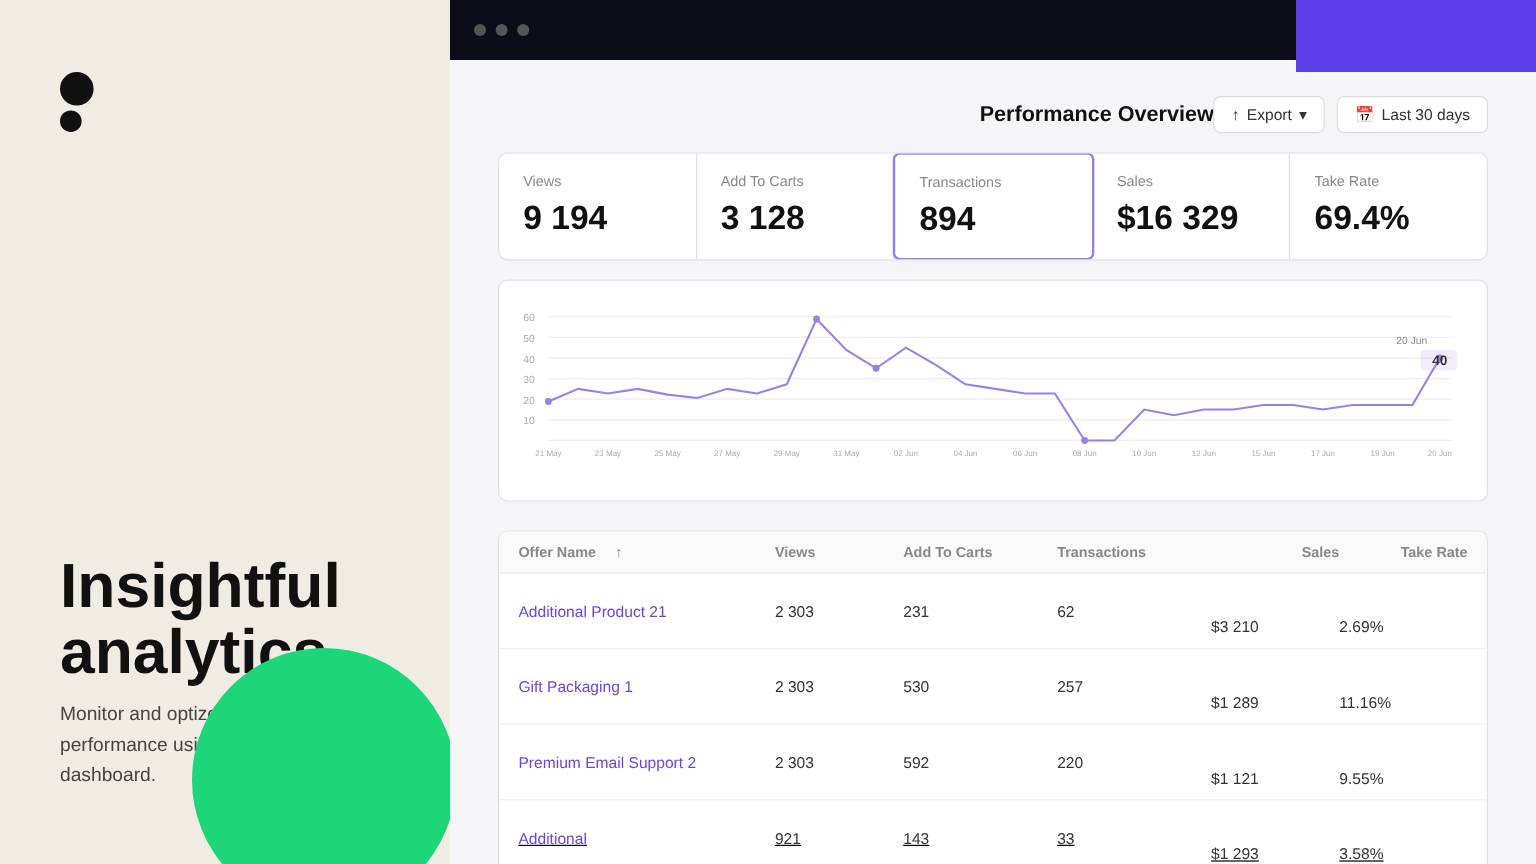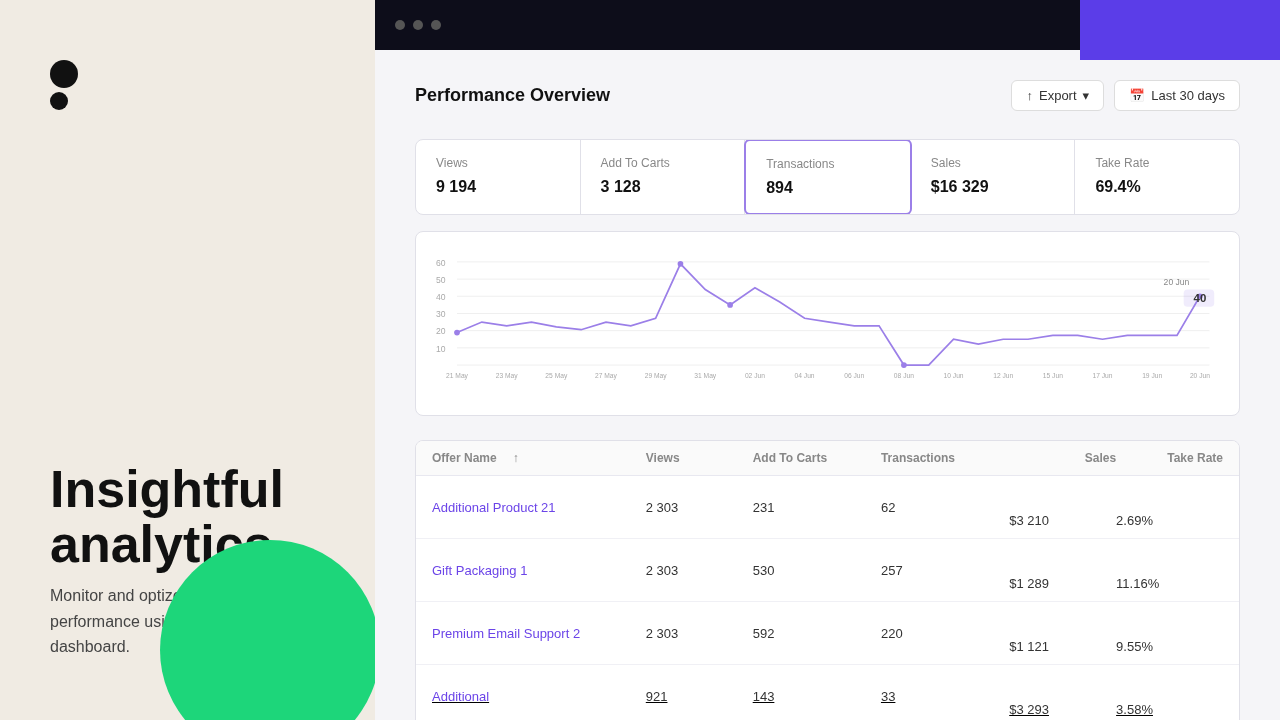--- a/index.html
+++ b/index.html
@@ -97,23 +97,23 @@
 
     .content-area {
       flex: 1;
       overflow-y: auto;
       padding: 30px 40px;
       background: #f5f5f8;
     }
 
     .section-header {
       display: flex;
-      justify-content: space-between;
-      align-items: center;
-      margin-bottom: 28px;
+      justify-content: flex-end;
+      align-items: center;
+      margin-bottom: 16px;
     }
 
     .section-title {
       font-size: 18px;
       font-weight: 700;
       color: #111;
     }
 
     .header-actions {
       display: flex;
@@ -162,21 +162,21 @@
       margin: -1px;
     }
 
     .stat-label {
       font-size: 12px;
       color: #888;
       margin-bottom: 8px;
     }
 
     .stat-value {
-      font-size: 16px;
+      font-size: 28px;
       font-weight: 700;
       color: #111;
     }
 
     .chart-container {
       background: #fff;
       border: 1px solid #e0e0e8;
       border-radius: 8px;
       padding: 20px;
       margin-bottom: 24px;
@@ -431,21 +431,21 @@
     <div class="td">592</div>
     <div class="td">220</div>
     <div class="td-right">$1 121</div>
     <div class="td-right">9.55%</div>
   </div>
             <div class="table-row">
     <div class="td-link">Additional</div>
     <div class="td">921</div>
     <div class="td">143</div>
     <div class="td">33</div>
-    <div class="td-right">$3 293</div>
+    <div class="td-right">$1 293</div>
     <div class="td-right">3.58%</div>
   </div>
           </div>
       </div>
     </div>
 
   </div>
 </div>
 
 </body></html>

